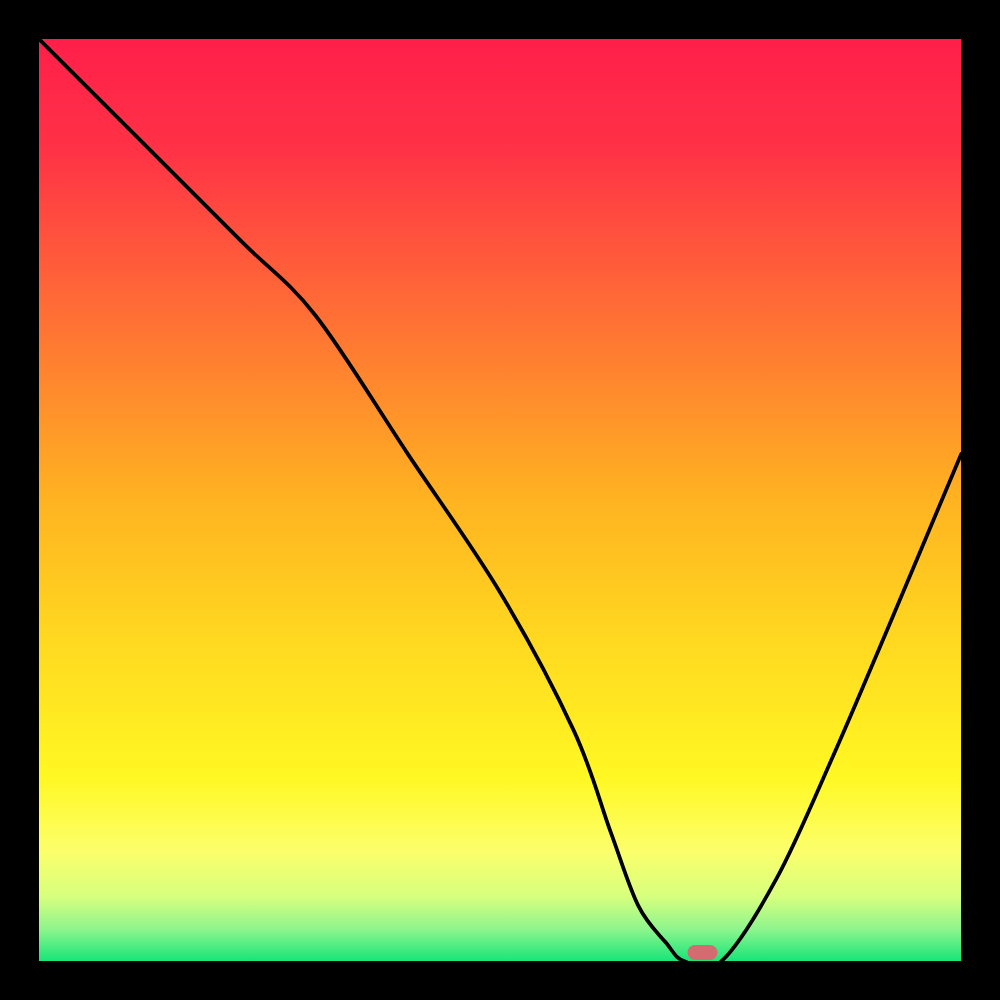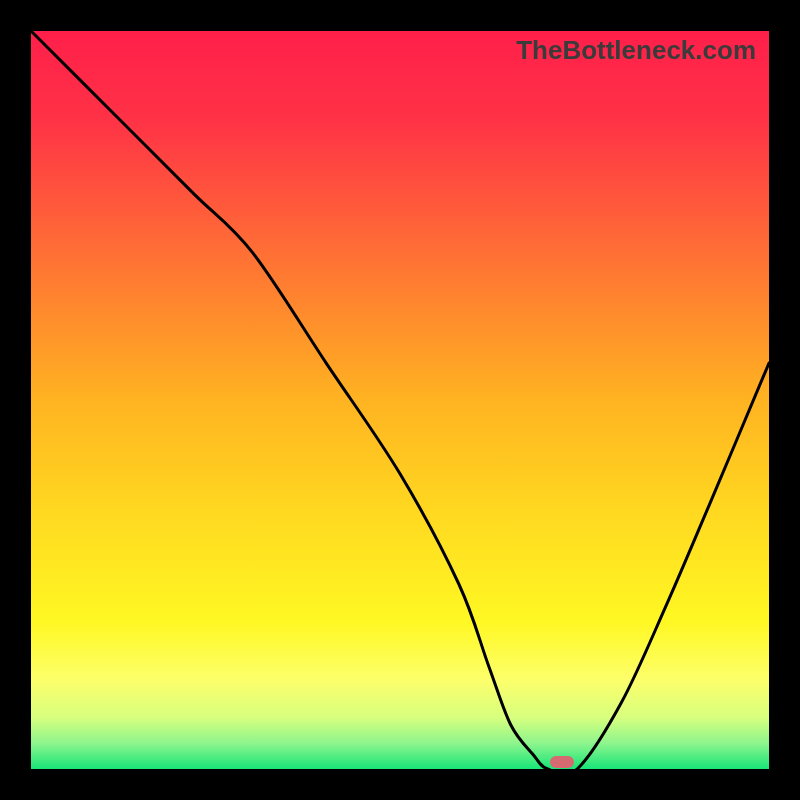--- a/index.html
+++ b/index.html
@@ -77,21 +77,20 @@
             <stop offset="80%" stop-color="#fff823"></stop>
             <stop offset="88%" stop-color="#fcff6b"></stop>
             <stop offset="93%" stop-color="#d7ff7e"></stop>
             <stop offset="96.5%" stop-color="#8ef58d"></stop>
             <stop offset="100%" stop-color="#17e578"></stop>
           </linearGradient>
       </defs>
       <rect x="0" y="0" width="738" height="738" fill="url(#bg)"></rect>
     </svg>
 
-    <div class="watermark">TheBottleneck.com</div>
 
     <svg class="curve" viewBox="0 0 738 738" preserveAspectRatio="none">
       <path id="curve-path" d="M 0 0 C 14.76 14.759999999999991, 61.5 61.49999999999994, 88.56 88.55999999999995 C 115.62 115.61999999999995, 140.22000000000003 140.22, 162.36 162.36 C 184.5 184.50000000000003, 199.26000000000002 193.10999999999999, 221.4 221.39999999999998 C 243.54 249.68999999999997, 270.59999999999997 295.19999999999993, 295.2 332.09999999999997 C 319.8 369, 346.86 405.9, 369 442.8 C 391.14 479.70000000000005, 413.28 521.52, 428.03999999999996 553.5 C 442.79999999999995 585.48, 448.95 611.31, 457.56 634.68 C 466.17 658.05, 472.32 678.96, 479.7 693.72 C 487.08 708.48, 495.69000000000005 715.86, 501.84000000000003 723.24 C 507.99 730.62, 509.22 735.54, 516.6 738 C 523.98 740.46, 533.82 749.0699999999999, 546.12 738 C 558.42 726.9300000000001, 575.64 698.6400000000001, 590.4 671.58 C 605.16 644.52, 619.92 608.85, 634.68 575.64 C 649.4399999999999 542.43, 661.74 512.91, 678.96 472.32 C 696.1800000000001 431.73, 728.16 355.46999999999997, 738 332.09999999999997" fill="none" stroke-width="3" stroke-linecap="round" stroke-linejoin="round" stroke="#000000"></path>
     </svg>
 
     <div class="marker" id="marker" style="left: 531.36px; top: 730.62px; background: rgb(213, 106, 112);"></div>
 
   </div>
 </div>
 

